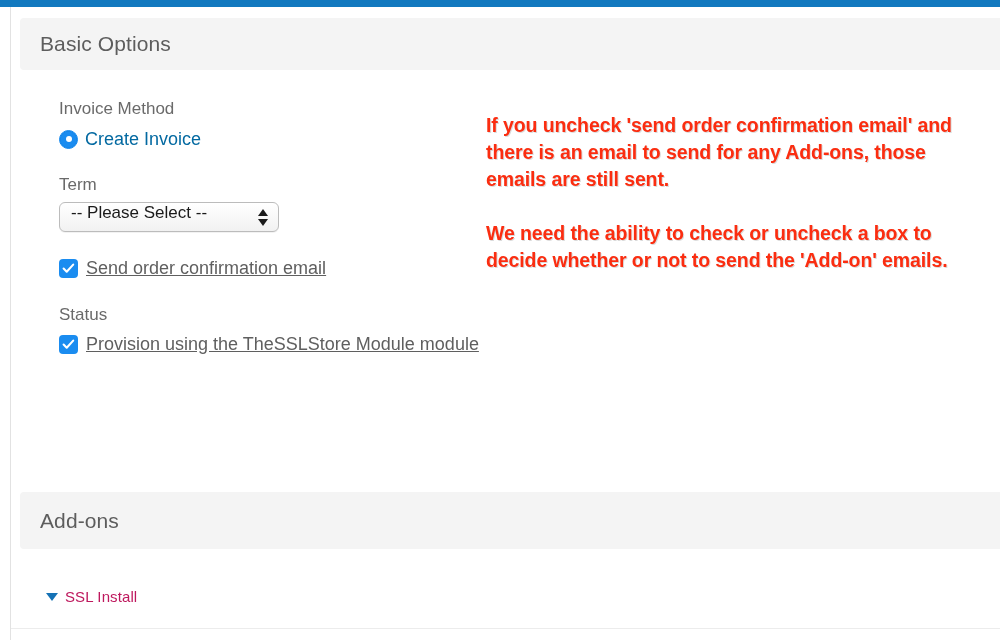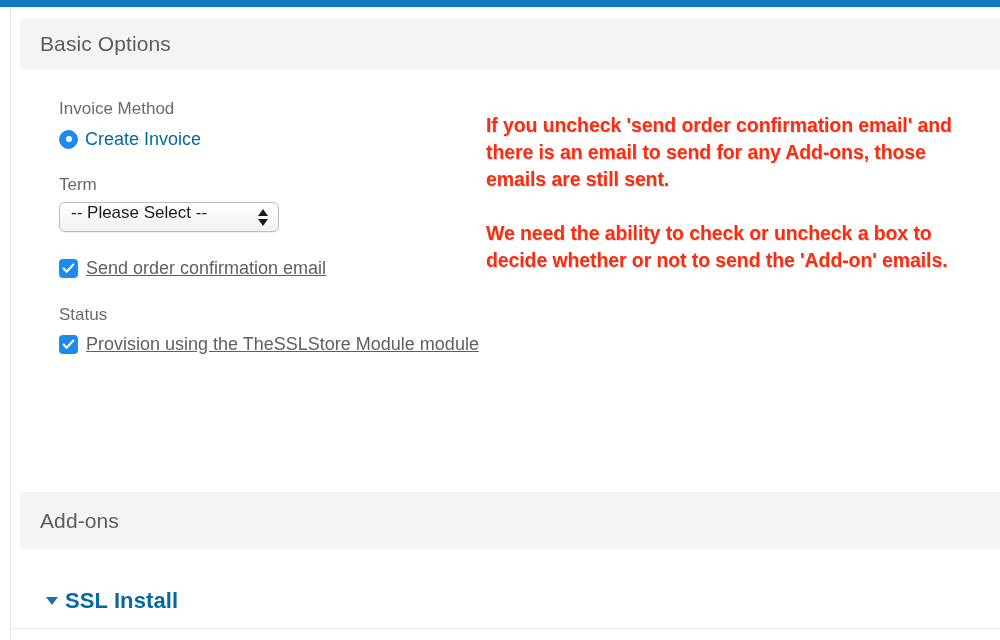--- a/index.html
+++ b/index.html
@@ -240,23 +240,23 @@
   }
   .tri-down {
     width: 0;
     height: 0;
     border-left: 6px solid transparent;
     border-right: 6px solid transparent;
     border-top: 8px solid #1572b5;
     margin-right: 7px;
   }
   .addon-link-text {
-    font-size: 22px;
-    font-weight: bold;
-    color: #0369a1;
+    font-size: 15px;
+    font-weight: normal;
+    color: #be185d;
     letter-spacing: 0.1px;
   }
 
   .bottom-divider {
     position: absolute;
     left: 11px;
     right: 0;
     top: 628px;
     height: 1px;
     background: #ececec;

